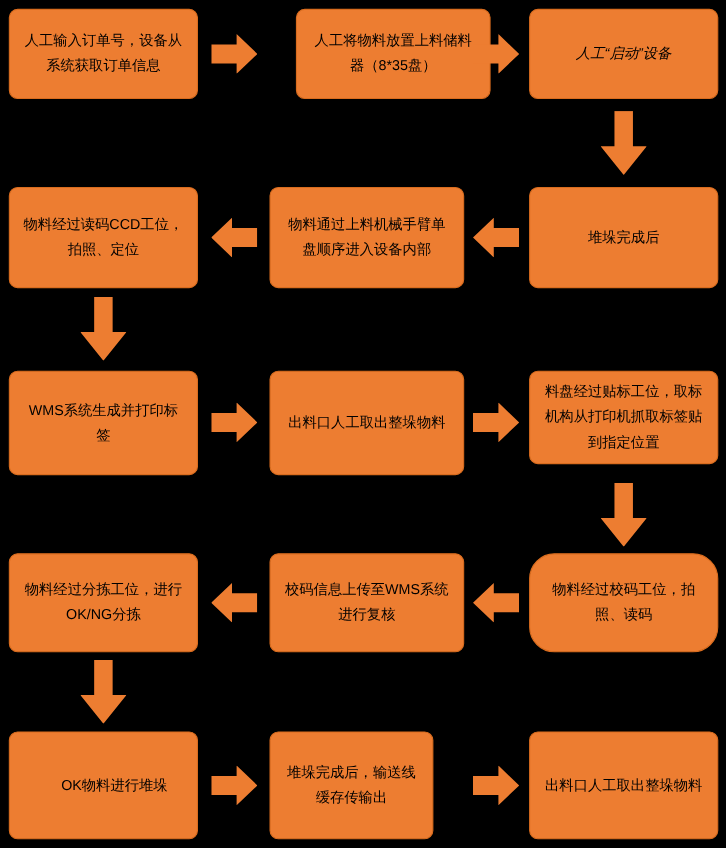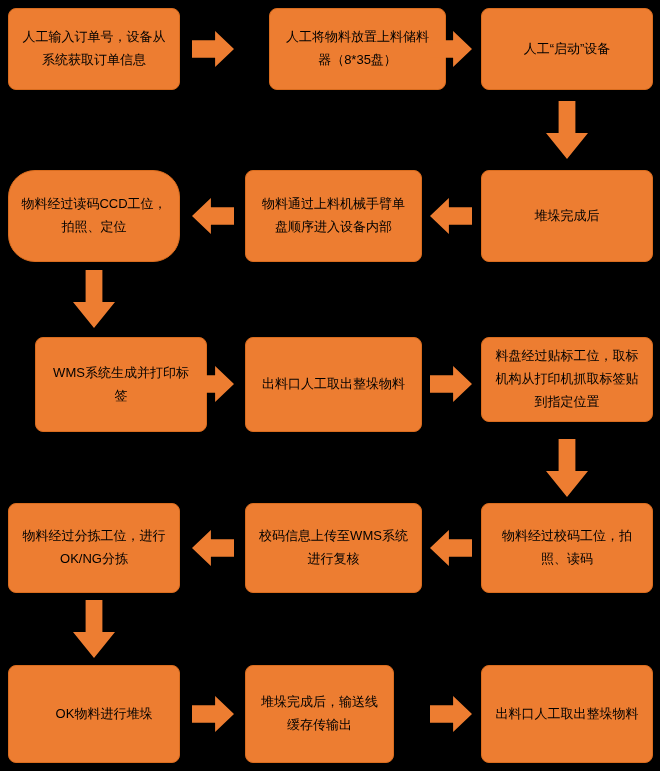--- a/index.html
+++ b/index.html
@@ -49,41 +49,41 @@
 </style>
 </head>
 <body>
 
 <div class="canvas" style="--bg: #000000; --box-fill: #ED7D31; --box-border: #D96C1E; --arrow-fill: #ED7D31; --text-color: #000000;">
 
   <div class="box" style="left:8px;   top:8px; width:172px; height:82px;">人工输入订单号，设备从系统获取订单信息</div>
   <div class="arrow right" style="left:192px; top:31px;"></div>
   <div class="box" style="left:245px; top:8px; width:177px; height:82px;margin-left:24px;">人工将物料放置上料储料器（8*35盘）</div>
   <div class="arrow right" style="left:430px; top:31px;"></div>
-  <div class="box" style="left:481px; top:8px; width:172px; height:82px;">人工“启动”设备</div>
+  <div class="box" style="left:481px; top:8px; width:172px; height:82px;font-style:italic;">人工“启动”设备</div>
 
   <div class="arrow down" style="left:546px; top:101px;"></div>
 
   <div class="box" style="left:481px; top:170px; width:172px; height:92px;">堆垛完成后</div>
   <div class="arrow left" style="left:430px; top:198px;"></div>
   <div class="box" style="left:245px; top:170px; width:177px; height:92px;">物料通过上料机械手臂单盘顺序进入设备内部</div>
   <div class="arrow left" style="left:192px; top:198px;"></div>
-  <div class="box" style="left:8px;   top:170px; width:172px; height:92px;border-radius:27px;">物料经过读码CCD工位，拍照、定位</div>
+  <div class="box" style="left:8px;   top:170px; width:172px; height:92px;">物料经过读码CCD工位，拍照、定位</div>
 
   <div class="arrow down" style="left:73px; top:270px;"></div>
 
-  <div class="box" style="left:8px;   top:337px; width:172px; height:95px;margin-left:27px;">WMS系统生成并打印标签</div>
+  <div class="box" style="left:8px;   top:337px; width:172px; height:95px;">WMS系统生成并打印标签</div>
   <div class="arrow right" style="left:192px; top:366px;"></div>
   <div class="box" style="left:245px; top:337px; width:177px; height:95px;">出料口人工取出整垛物料</div>
   <div class="arrow right" style="left:430px; top:366px;"></div>
   <div class="box" style="left:481px; top:337px; width:172px; height:85px;">料盘经过贴标工位，取标机构从打印机抓取标签贴到指定位置</div>
 
   <div class="arrow down" style="left:546px; top:439px;"></div>
 
-  <div class="box" style="left:481px; top:503px; width:172px; height:90px;">物料经过校码工位，拍照、读码</div>
+  <div class="box" style="left:481px; top:503px; width:172px; height:90px;border-radius:23px;">物料经过校码工位，拍照、读码</div>
   <div class="arrow left" style="left:430px; top:530px;"></div>
   <div class="box" style="left:245px; top:503px; width:177px; height:90px;">校码信息上传至WMS系统进行复核</div>
   <div class="arrow left" style="left:192px; top:530px;"></div>
   <div class="box" style="left:8px;   top:503px; width:172px; height:90px;">物料经过分拣工位，进行OK/NG分拣</div>
 
   <div class="arrow down" style="left:73px; top:600px;"></div>
 
   <div class="box" style="left:8px;   top:665px; width:172px; height:98px;padding-left:32px;">OK物料进行堆垛</div>
   <div class="arrow right" style="left:192px; top:696px;"></div>
   <div class="box" style="left:245px; top:665px; width:149px; height:98px;">堆垛完成后，输送线缓存传输出</div>

